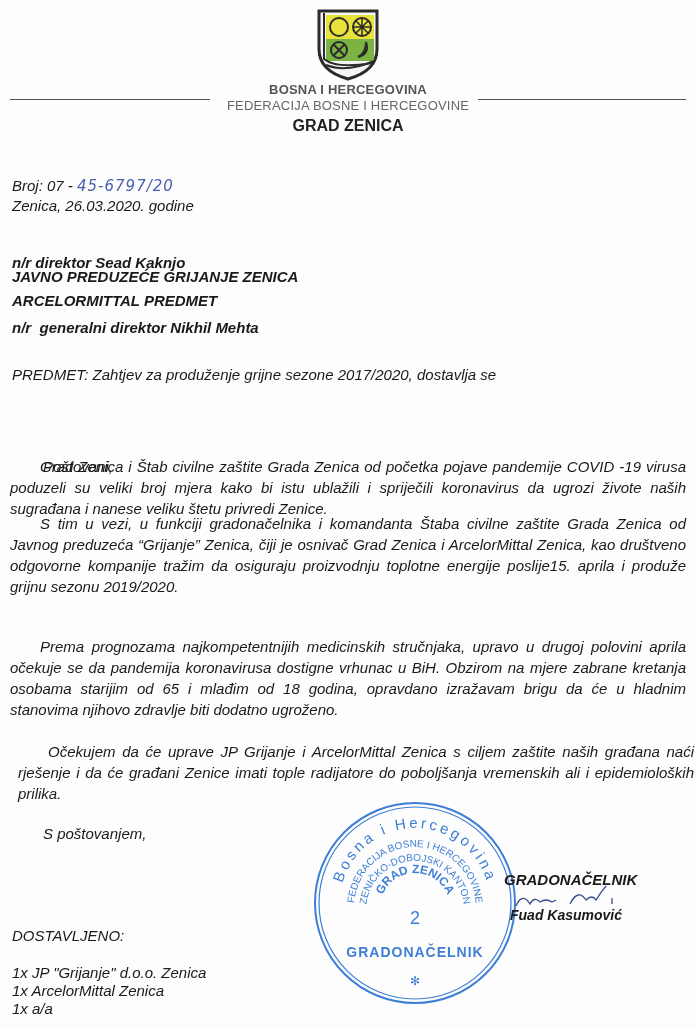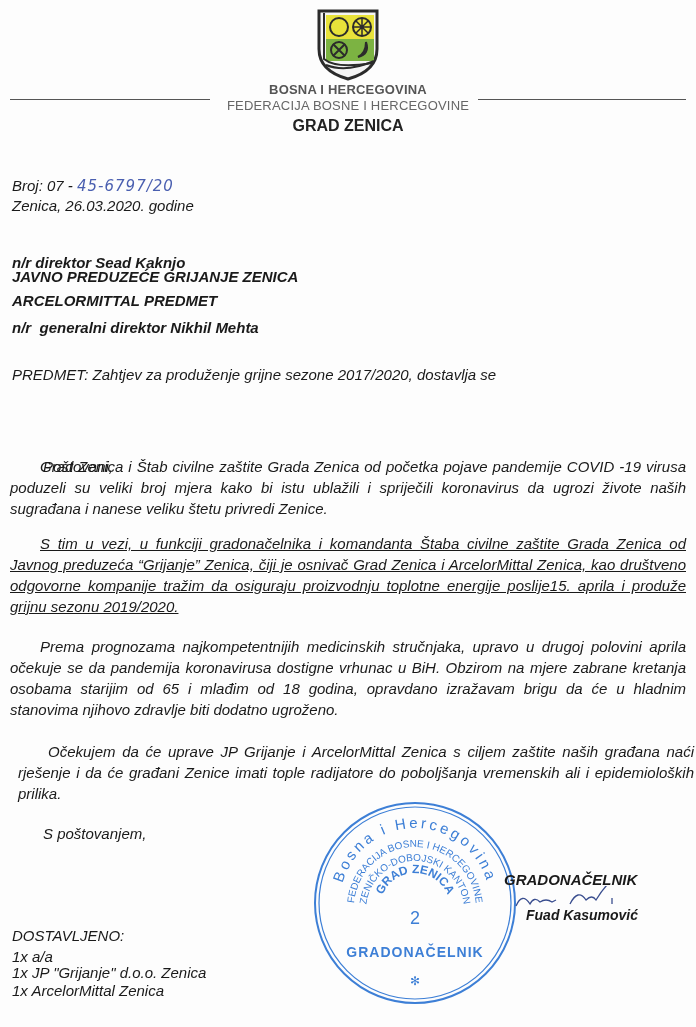--- a/index.html
+++ b/index.html
@@ -13,21 +13,21 @@
   .hdr-line { top: 99px; height: 1px; background: #555; }
   .hdr1 { top: 82px; left: 0; width: 696px; text-align: center; font-size: 13px; color: #555; font-weight: bold; letter-spacing: 0.2px;}
   .hdr2 { top: 98px; left: 0; width: 696px; text-align: center; font-size: 13px; color: #666; letter-spacing: 0.2px;}
   .hdr3 { top: 117px; left: 0; width: 696px; text-align: center; font-size: 16px; color: #222; font-weight: bold;}
   .line { font-size: 15px; font-style: italic; line-height: 19px; }
   .para { left: 10px; width: 676px; font-size: 15px; font-style: italic; line-height: 21px; text-align: justify; }
   .para .ind { display: inline-block; width: 30px; }
   .hand { color: #4a5fb0; font-family: "DejaVu Sans", sans-serif; font-style: italic; font-size: 15px; letter-spacing: 1px; }
   .stamp { left: 312px; top: 800px; width: 206px; height: 206px; }
   .sig-title { left: 504px; top: 871px; font-size: 15px; font-weight: bold; font-style: italic; }
-  .sig-name { left: 510px; top: 907px; font-size: 14px; font-weight: bold; font-style: italic; padding-left: 16px; }
+  .sig-name { left: 510px; top: 907px; font-size: 14px; font-weight: bold; font-style: italic; }
 </style>
 </head>
 <body>
 
 <div class="abs crest">
   <svg width="64" height="72" viewBox="0 0 64 72">
     <path d="M3 2 H61 V40 Q61 62 32 70 Q3 62 3 40 Z" fill="#f4f4f4" stroke="#2b2b2b" stroke-width="3"></path>
     <rect x="10" y="6" width="48" height="24" fill="#e8e23a"></rect>
     <rect x="10" y="30" width="48" height="22" fill="#7cb342"></rect>
     <path d="M8 4 V50 Q20 60 56 54" fill="none" stroke="#2b2b2b" stroke-width="2"></path>
@@ -55,21 +55,21 @@
 <div class="abs line b" style="left:12px; top:234px;margin-top:33px;">JAVNO PREDUZEĆE GRIJANJE ZENICA</div>
 <div class="abs line b" style="left:12px; top:253px; white-space:pre;">n/r direktor Sead Kaknjo</div>
 <div class="abs line b" style="left:12px; top:291px;">ARCELORMITTAL PREDMET</div>
 <div class="abs line b" style="left:12px; top:318px; white-space:pre;">n/r  generalni direktor Nikhil Mehta</div>
 
 <div class="abs line" style="left:12px; top:365px;">PREDMET: Zahtjev za produženje grijne sezone 2017/2020, dostavlja se</div>
 
 <div class="abs line" style="left:43px; top:421px;margin-top:36px;">Poštovani,</div>
 
 <div class="abs para" style="top:456px;"><span class="ind"></span><span>Grad Zenica i Štab civilne zaštite Grada Zenica od početka pojave pandemije COVID -19 virusa poduzeli su veliki broj mjera kako bi istu ublažili i spriječili koronavirus da ugrozi živote naših sugrađana i nanese veliku štetu privredi Zenice.</span></div>
-<div class="abs para" style="top:533px;text-decoration:underline;"><span class="ind"></span><span>S tim u vezi, u funkciji gradonačelnika i komandanta Štaba civilne zaštite Grada Zenica od Javnog preduzeća “Grijanje” Zenica, čiji je osnivač Grad Zenica i ArcelorMittal Zenica, kao društveno odgovorne kompanije tražim da osiguraju proizvodnju toplotne energije poslije15. aprila i produže grijnu sezonu 2019/2020.</span></div>
+<div class="abs para" style="top:513px;"><span class="ind"></span><span>S tim u vezi, u funkciji gradonačelnika i komandanta Štaba civilne zaštite Grada Zenica od Javnog preduzeća “Grijanje” Zenica, čiji je osnivač Grad Zenica i ArcelorMittal Zenica, kao društveno odgovorne kompanije tražim da osiguraju proizvodnju toplotne energije poslije15. aprila i produže grijnu sezonu 2019/2020.</span></div>
 <div class="abs para" style="top:636px;"><span class="ind"></span><span>Prema prognozama najkompetentnijih medicinskih stručnjaka, upravo u drugoj polovini aprila očekuje se da pandemija koronavirusa dostigne vrhunac u BiH. Obzirom na mjere zabrane kretanja osobama starijim od 65 i mlađim od 18 godina, opravdano izražavam brigu da će u hladnim stanovima njihovo zdravlje biti dodatno ugroženo.</span></div>
 <div class="abs para" style="top:741px;margin-left:8px;"><span class="ind"></span><span>Očekujem da će uprave JP Grijanje i ArcelorMittal Zenica s ciljem zaštite naših građana naći rješenje i da će građani Zenice imati tople radijatore do poboljšanja vremenskih ali i epidemioloških prilika.</span></div>
 
 <div class="abs line" style="left:43px; top:824px;">S poštovanjem,</div>
 
 <div class="abs stamp">
   <svg width="206" height="206" viewBox="0 0 206 206" font-family="Liberation Sans, sans-serif">
     <defs>
       <path id="arc1" d="M 28 103 A 75 75 0 0 1 178 103"></path>
       <path id="arc2" d="M 42 108 A 61 61 0 0 1 164 108"></path>
@@ -92,13 +92,13 @@
 <div class="abs" style="left:512px; top:886px;">
   <svg width="110" height="26" viewBox="0 0 110 26">
     <path d="M4 20 Q10 6 18 18 Q22 10 28 16 Q34 12 40 16 L44 14 M58 18 Q66 2 74 14 Q80 8 84 14 Q90 4 96 -2 M100 12 L100 18" fill="none" stroke="#3a4e8f" stroke-width="1.3"></path>
   </svg>
 </div>
 <div class="abs sig-name">Fuad Kasumović</div>
 
 <div class="abs line" style="left:12px; top:926px;">DOSTAVLJENO:</div>
 <div class="abs line" style="left:12px; top:963px;">1x JP "Grijanje" d.o.o. Zenica</div>
 <div class="abs line" style="left:12px; top:981px;">1x ArcelorMittal Zenica</div>
-<div class="abs line" style="left:12px; top:947px;">1x a/a</div>
+<div class="abs line" style="left:12px; top:999px;">1x a/a</div>
 
 </body></html>

